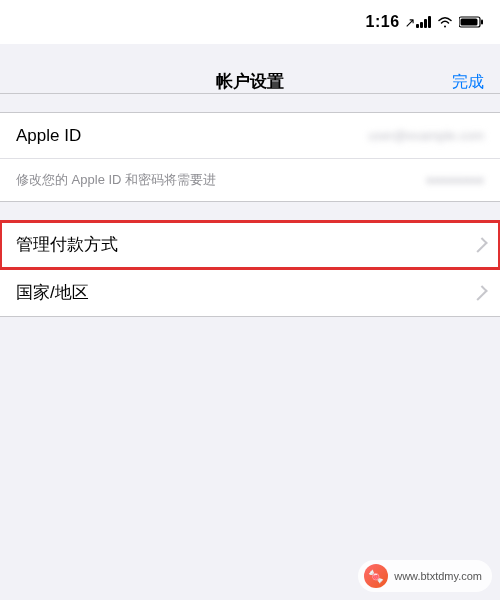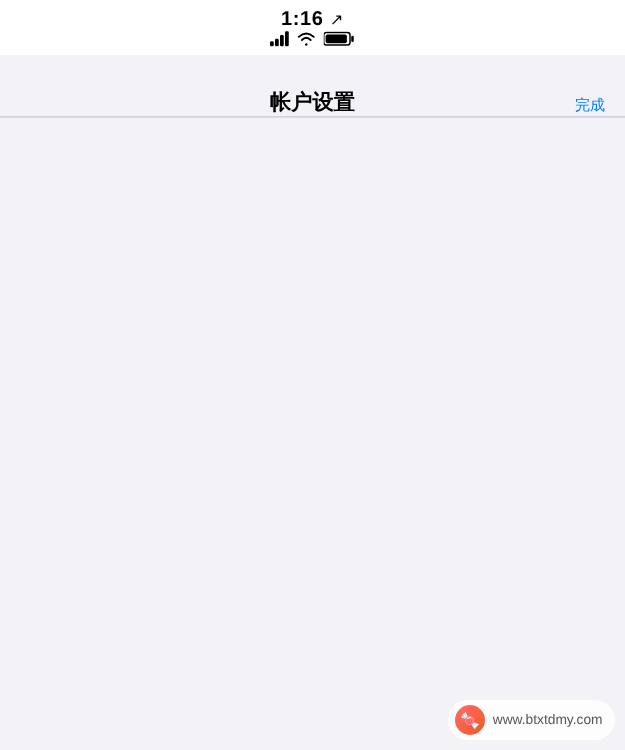--- a/index.html
+++ b/index.html
@@ -10,25 +10,24 @@
       font-family: -apple-system, 'PingFang SC', 'Helvetica Neue', sans-serif;
       overflow: hidden;
     }
 
     
     .status-bar {
       background: #fff;
       height: 44px;
       display: flex;
       align-items: center;
-      justify-content: center;
+      justify-content: flex-end;
       padding: 0 16px;
       font-size: 15px;
       font-weight: 600;
-      flex-direction: column;
     }
     .status-time {
       font-size: 16px;
       font-weight: 700;
       letter-spacing: 0.5px;
     }
     .status-icons {
       display: flex;
       align-items: center;
       gap: 6px;
@@ -53,21 +52,21 @@
       border-bottom: 1px solid #c8c8cc;
     }
     .nav-title {
       font-size: 17px;
       font-weight: 600;
       color: #000;
     }
     .nav-done {
       position: absolute;
       right: 16px;
-      font-size: 12px;
+      font-size: 16px;
       color: #007aff;
       font-weight: 400;
       cursor: pointer;
     }
 
     
     .section-gap {
       height: 18px;
     }
 
@@ -199,22 +198,58 @@
       </svg>
     </div>
   </div>
 
   <div class="nav-bar">
     <span class="nav-title">帐户设置</span>
     <span class="nav-done">完成</span>
   </div>
 
   <div class="section-gap"></div>
+  <div class="list-section">
+    <div class="list-item">
+      <div class="list-item-left">
+        <span class="list-item-label">Apple ID</span>
+      </div>
+      <div class="list-item-right">
+        <span class="blurred-text">user@example.com</span>
+      </div>
+    </div>
+    <div class="list-item" style="min-height:42px;">
+      <div class="list-item-left">
+        <span class="list-item-sublabel">修改您的 Apple ID 和密码将需要进</span>
+      </div>
+      <div class="list-item-right">
+        <span class="blurred-text" style="font-size:12px;">●●●●●●●●</span>
+      </div>
+    </div>
+  </div>
 
   <div class="section-gap"></div>
+  <div class="list-section">
+    <div class="list-item list-item-highlighted">
+      <div class="list-item-left">
+        <span class="list-item-label">管理付款方式</span>
+      </div>
+      <div class="list-item-right">
+        <div class="chevron"></div>
+      </div>
+    </div>
+    <div class="list-item">
+      <div class="list-item-left">
+        <span class="list-item-label">国家/地区</span>
+      </div>
+      <div class="list-item-right">
+        <div class="chevron"></div>
+      </div>
+    </div>
+  </div>
 
   <div class="section-gap"></div>
 
   <div class="watermark">
     <div class="watermark-icon">
       <span>🍬</span>
     </div>
     <span>www.btxtdmy.com</span>
   </div>
 

